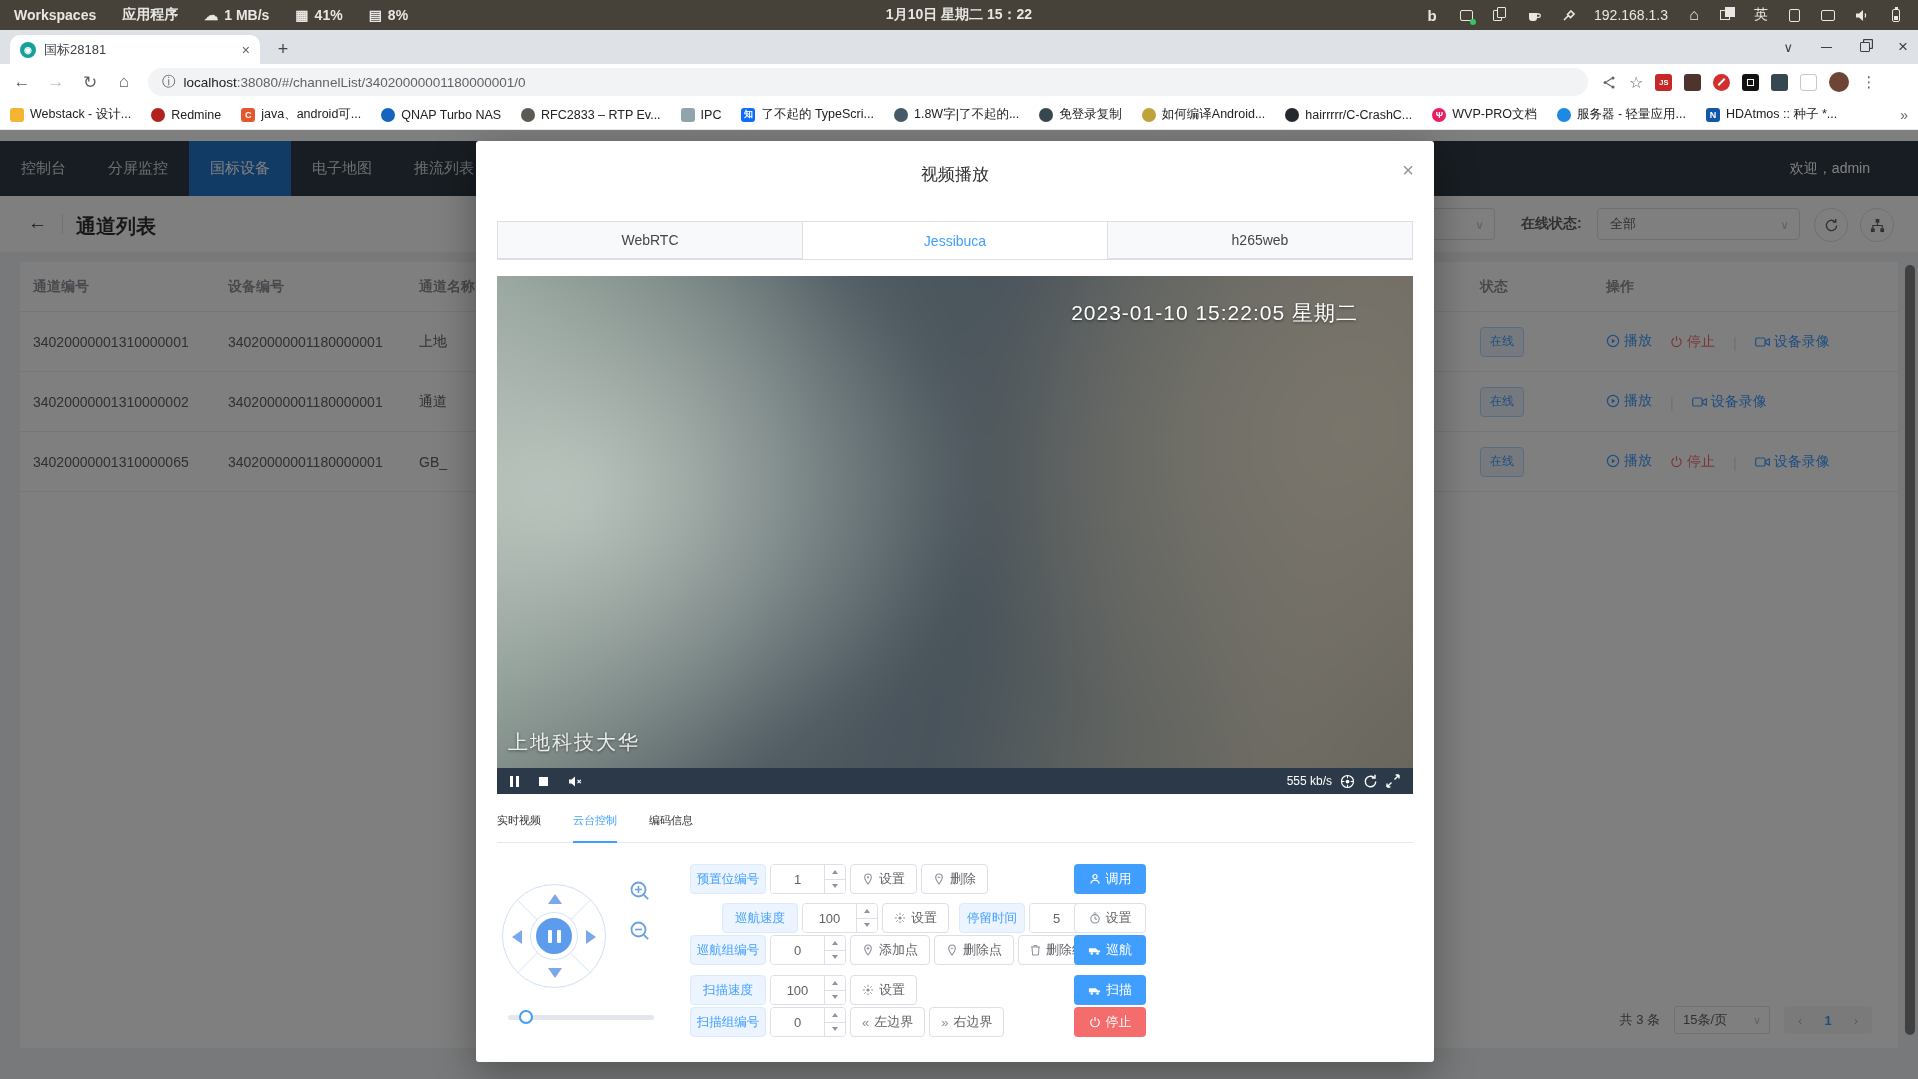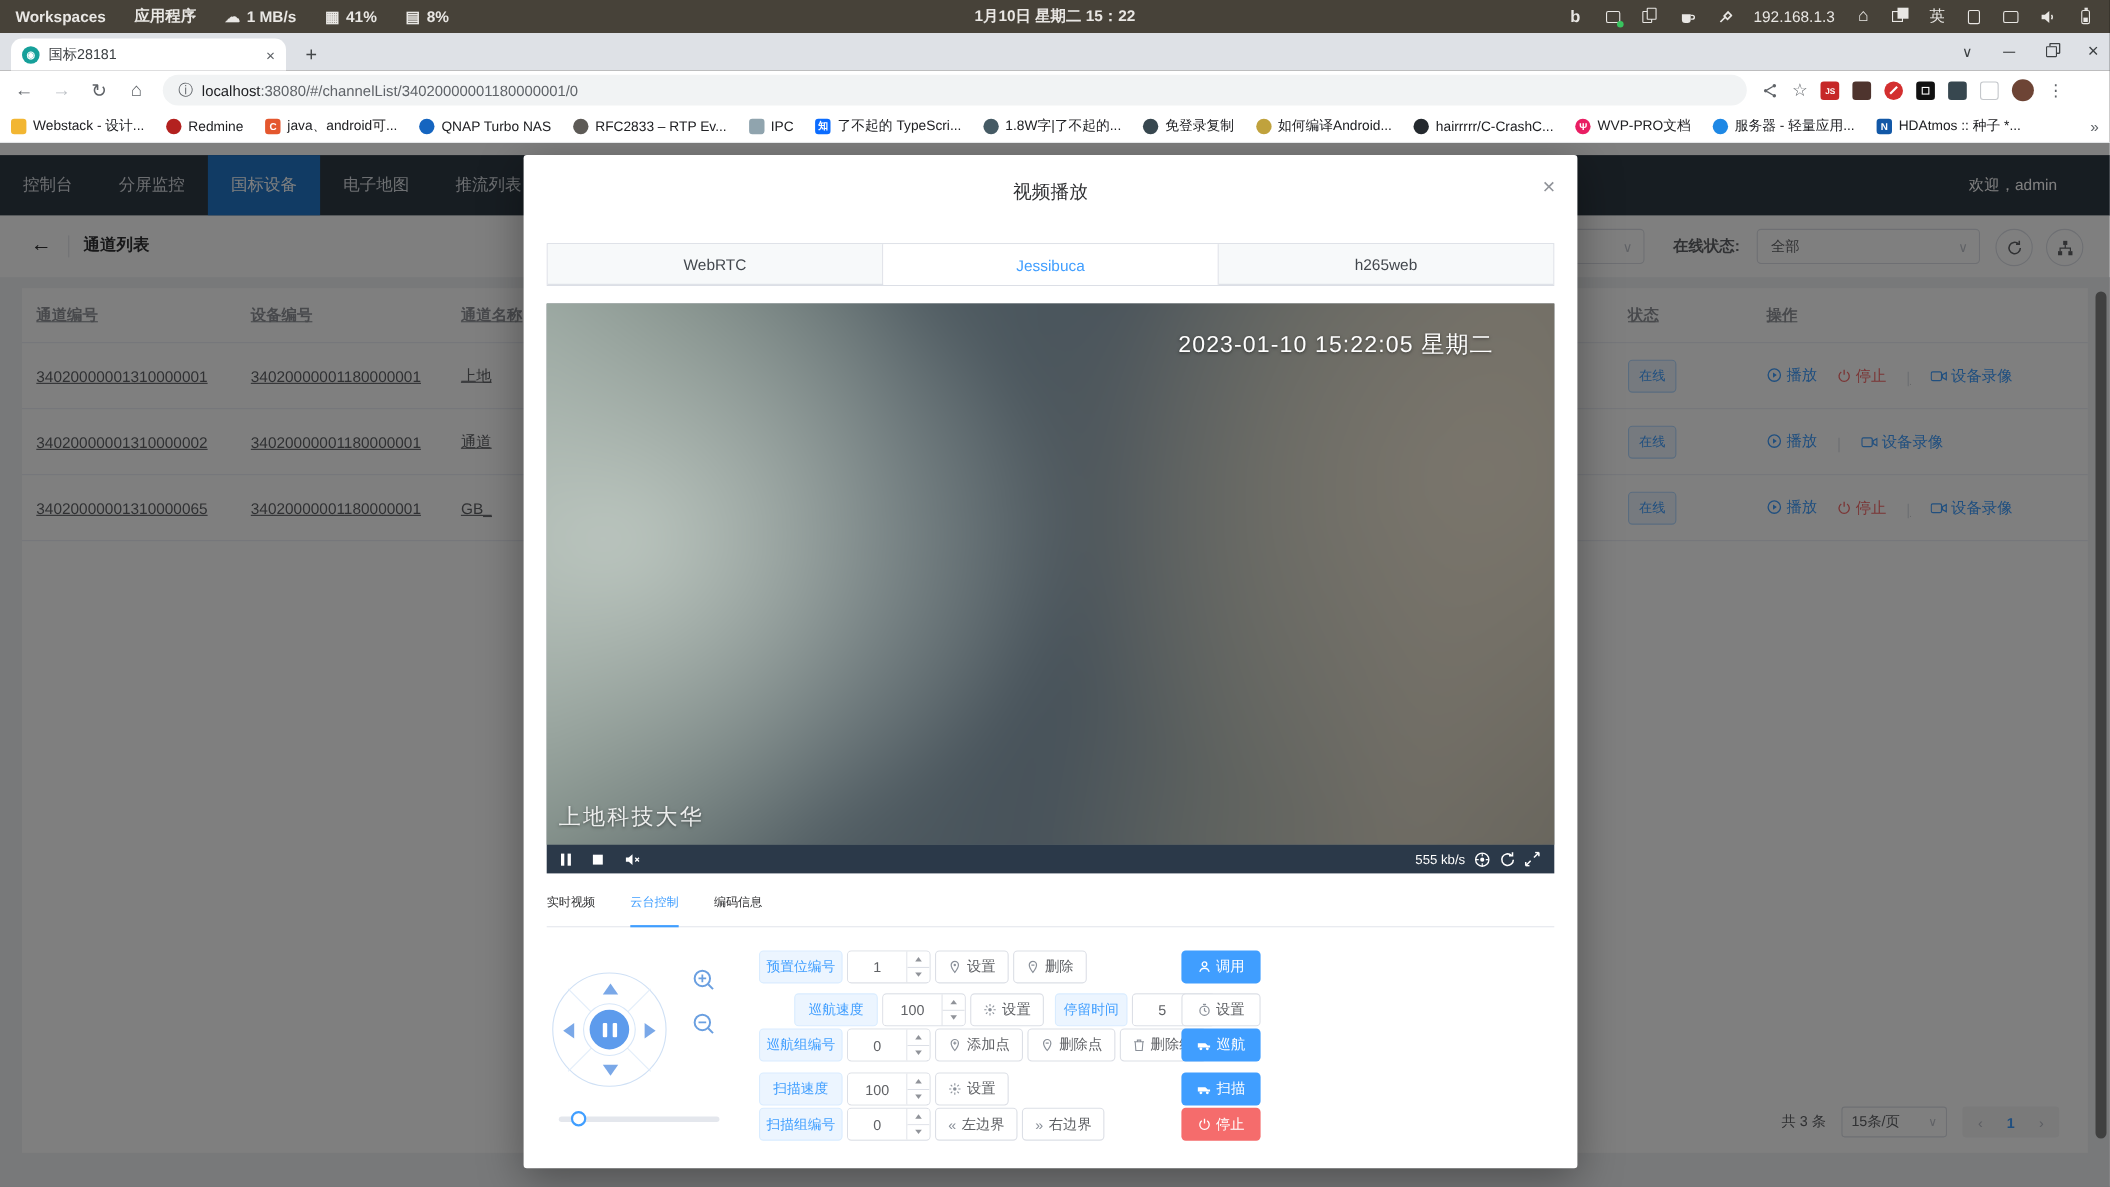--- a/index.html
+++ b/index.html
@@ -53,28 +53,28 @@
   
   #page { position:absolute; left:0; top:130px; width:1918px; height:949px; background:#f0f2f5; overflow:hidden; }
   .topstrip { position:absolute; left:0; top:0; width:100%; height:11px; background:#fff; }
   #navbar { position:absolute; left:0; top:11px; width:100%; height:55px; background:#2f3a45; display:flex; align-items:stretch; }
   .nav-item { display:flex; align-items:center; padding:0 21px; color:#d8dde2; font-size:15px; }
   .nav-item.active { background:#2276c8; color:#fff; }
   .welcome { position:absolute; right:48px; top:0; height:55px; display:flex; align-items:center; color:#fff; font-size:14px; }
   #crumbrow { position:absolute; left:0; top:66px; width:100%; height:56px; background:#fff; }
   .backarrow { position:absolute; left:28px; top:16px; font-size:19px; color:#303133; }
   .crumb-div { position:absolute; left:62px; top:18px; width:1px; height:20px; background:#e0e3e8; }
-  .page-title { position:absolute; left:76px; top:17px; font-size:15px; font-weight:bold; color:#303133; }
+  .page-title { position:absolute; left:76px; top:17px; font-size:20px; font-weight:bold; color:#303133; }
   .mini-select { position:absolute; left:1383px; top:12px; width:112px; height:32px; border:1px solid #dcdfe6; border-radius:4px; background:#fff; }
   .sel-caret { position:absolute; right:10px; top:9px; color:#c0c4cc; font-size:12px; }
   .filter-label { position:absolute; left:1521px; top:19px; font-size:14px; color:#606266; font-weight:bold; }
   .filter-select { position:absolute; left:1597px; top:12px; width:203px; height:32px; border:1px solid #dcdfe6; border-radius:4px; background:#fff; font-size:13px; color:#606266; display:flex; align-items:center; padding:0 12px; }
   .circ-btn { position:absolute; top:12px; width:34px; height:34px; border:1px solid #dcdfe6; border-radius:50%; background:#fff; display:flex; align-items:center; justify-content:center; color:#606266; }
   #tablecard { position:absolute; left:20px; top:132px; width:1878px; height:786px; background:#fff; }
-  .trow { display:grid; grid-template-columns:195px 191px 1061px 126px auto; align-items:center; padding-left:13px; border-bottom:1px solid #ebeef5;text-decoration:underline; }
+  .trow { display:grid; grid-template-columns:195px 191px 1061px 126px auto; align-items:center; padding-left:13px; border-bottom:1px solid #ebeef5; }
   .thead { height:50px; font-size:14px; color:#909399; font-weight:bold; }
   .tbody-row { height:60px; font-size:14px; color:#606266; }
   .badge { display:inline-flex; align-items:center; height:24px; padding:14px 9px; border:1px solid #b3d8ff; background:#ecf5ff; color:#409eff; border-radius:4px; font-size:12px; width:fit-content; }
   .oplink { display:inline-flex; align-items:center; gap:4px; font-size:14px; color:#409eff; margin-right:18px; }
   .oplink.red { color:#f56c6c; }
   .opdiv { color:#dcdfe6; margin-right:18px; }
   .pag { position:absolute; right:26px; bottom:14px; display:flex; align-items:center; gap:14px; font-size:13px; color:#606266; }
   .psize { width:96px; height:28px; border:1px solid #dcdfe6; border-radius:3px; display:flex; align-items:center; justify-content:space-between; padding:0 8px; color:#606266; }
   .pager { background:#f4f4f5; border-radius:3px; height:28px; display:flex; align-items:center; padding:0 14px; gap:22px; color:#b8bcc4; font-size:13px; }
   .pager .cur { color:#409eff; font-weight:bold; }

